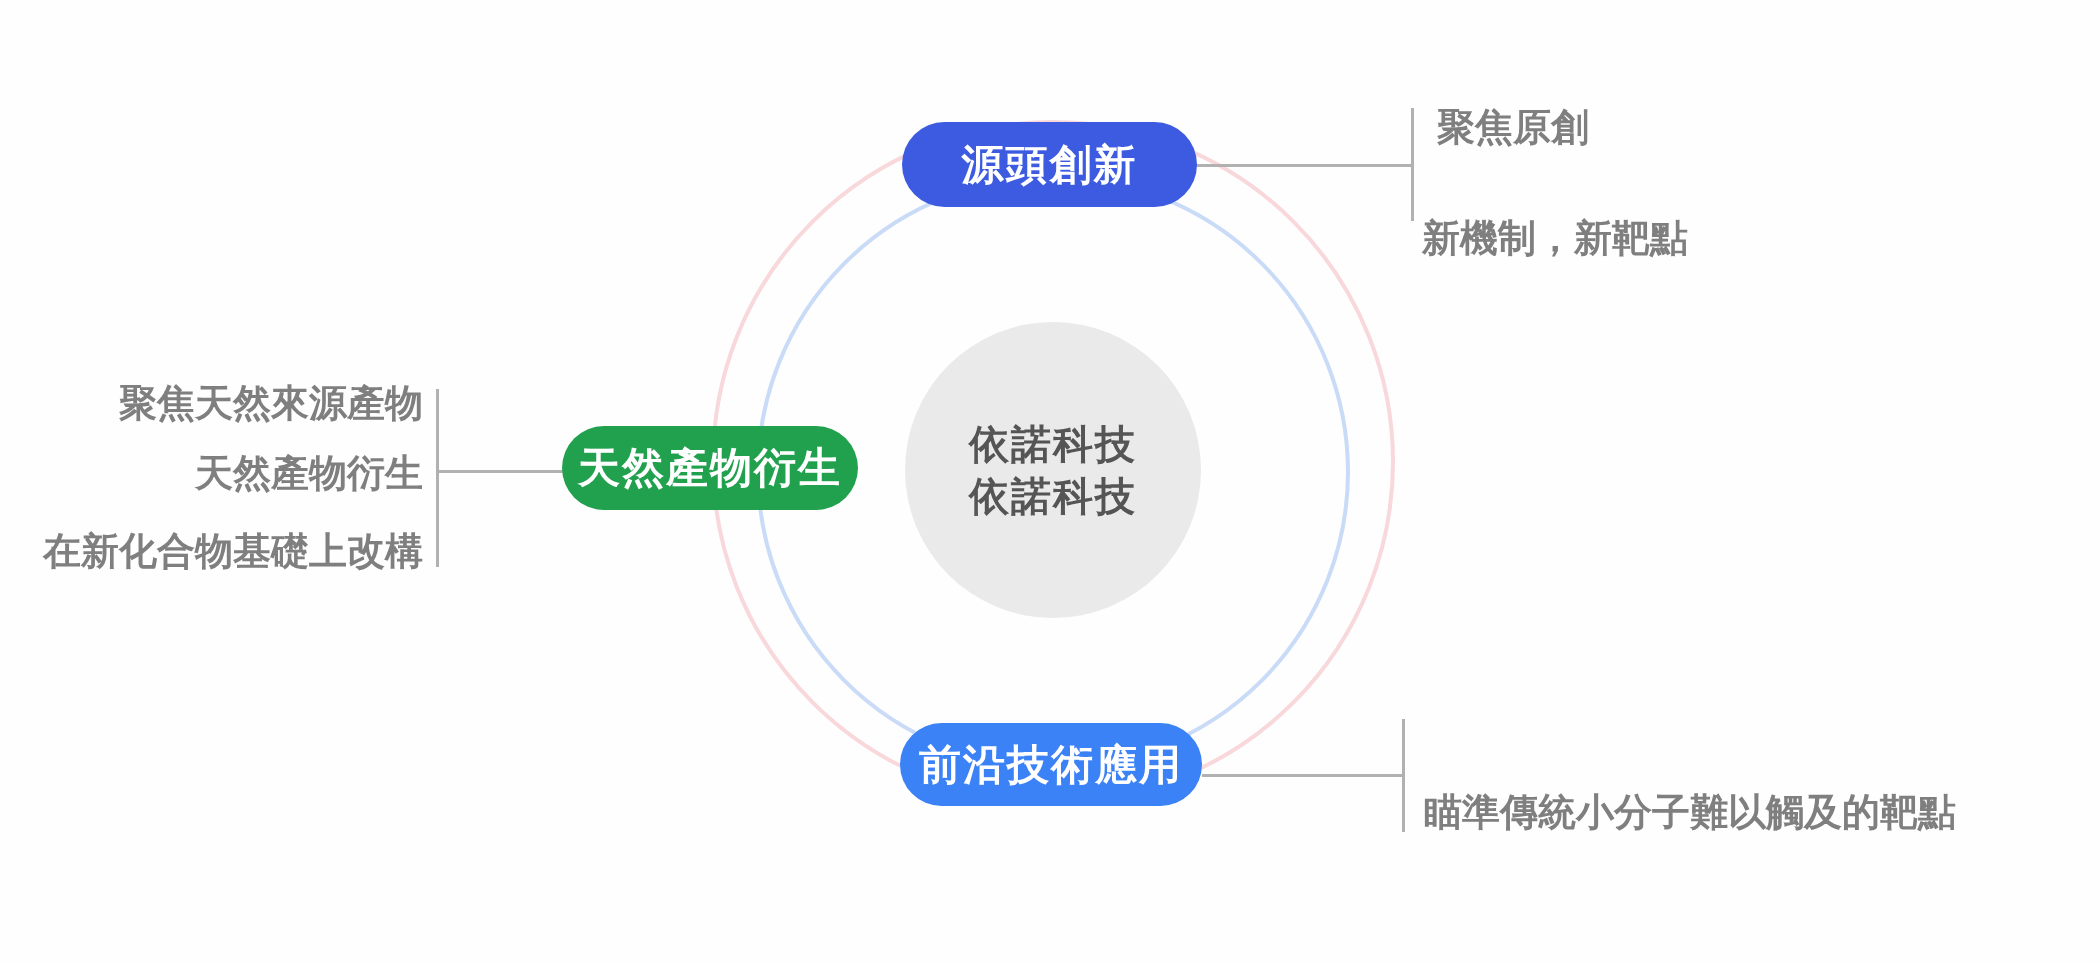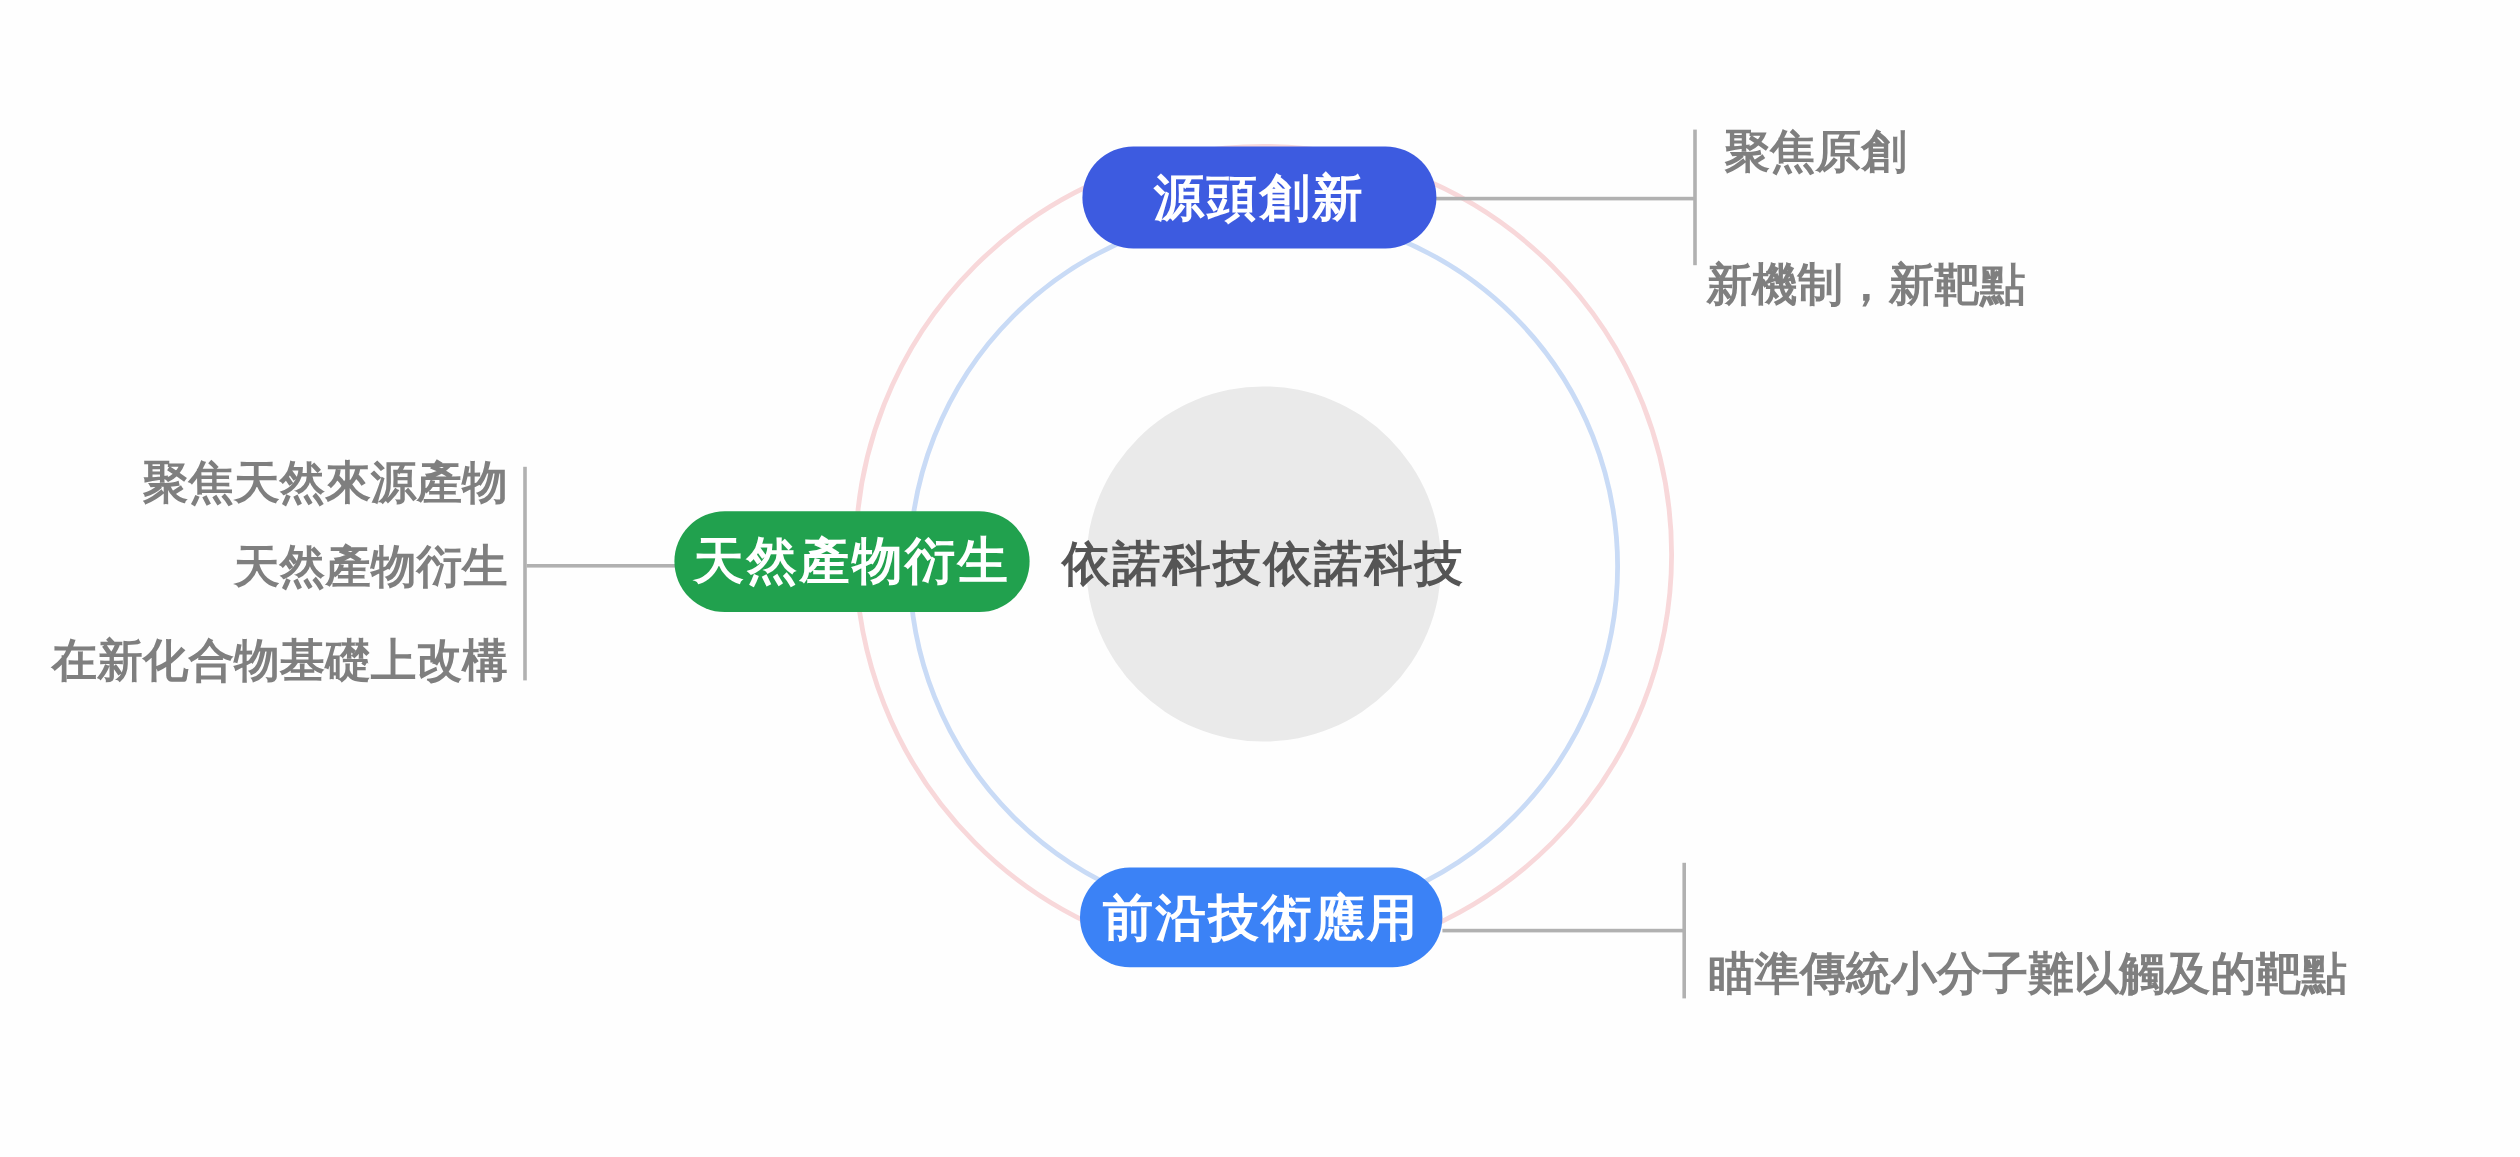--- a/index.html
+++ b/index.html
@@ -15,21 +15,21 @@
     position: absolute;
     left: 0; top: 0;
   }
   .center-circle {
     position: absolute;
     left: 905px; top: 322px;
     width: 296px; height: 296px;
     border-radius: 50%;
     background: #EAEAEA;
     display: flex;
-    flex-direction: row;
+    flex-direction: column;
     align-items: center;
     justify-content: center;
     text-align: center;
   }
   .center-circle .line {
     font-size: 40px;
     font-weight: bold;
     color: #555555;
     line-height: 52px;
     letter-spacing: 2px;

